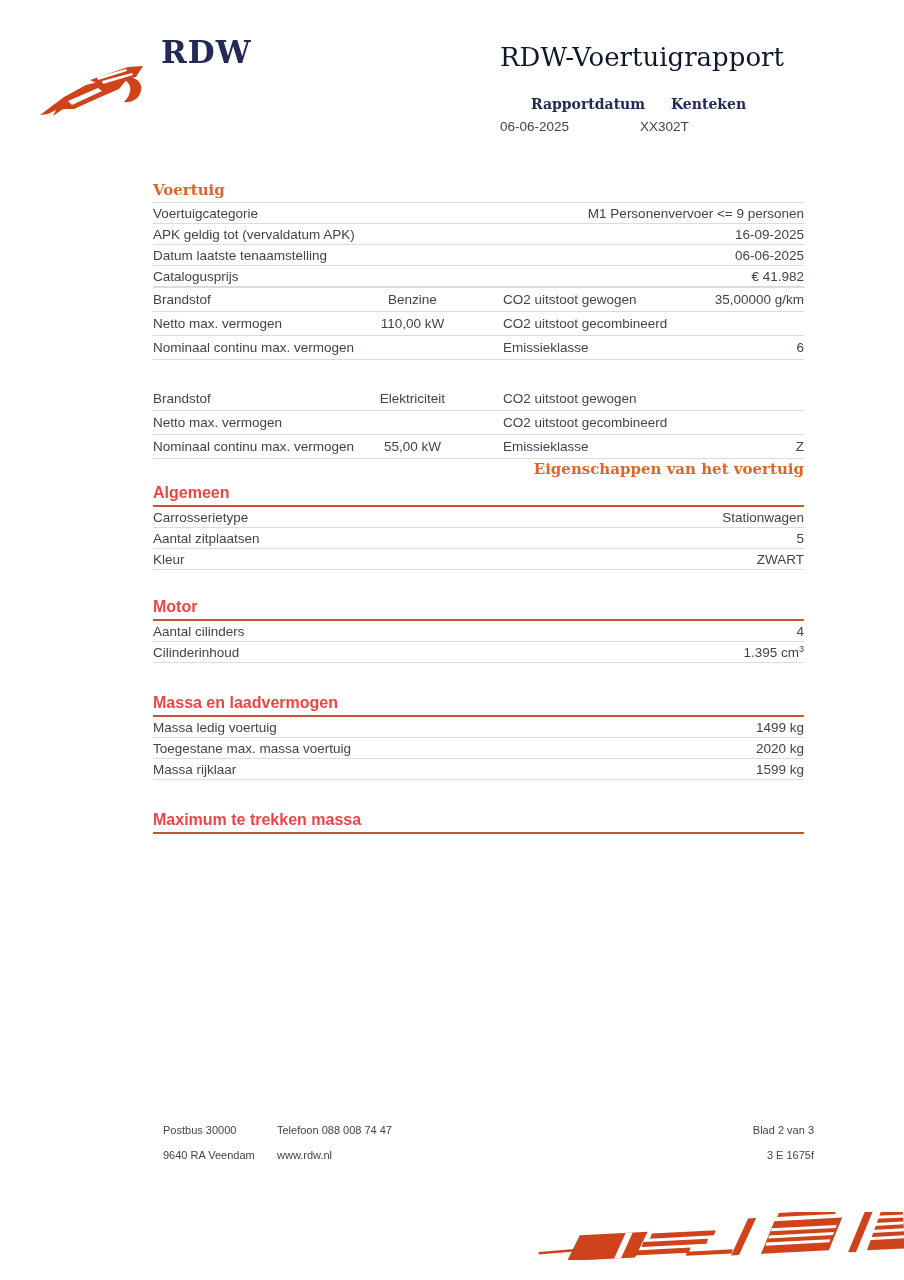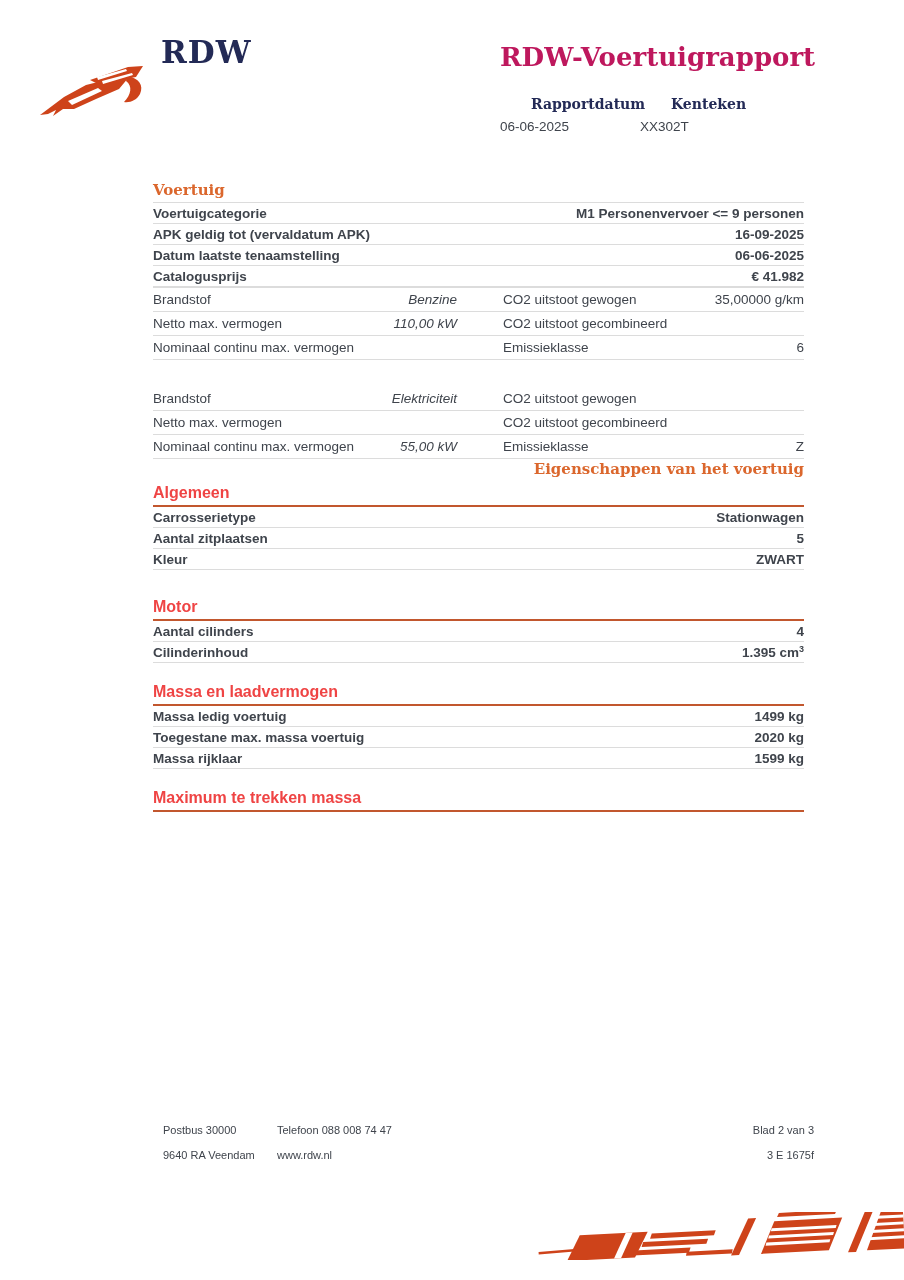--- a/index.html
+++ b/index.html
@@ -11,22 +11,22 @@
 
   
   .logo-bird { position:absolute; left:40px; top:54px; width:108px; height:64px; }
   .logo-text {
     position:absolute; left:161px; top:34px;
     font-family:"DejaVu Serif", serif; font-weight:bold; font-size:31px;
     letter-spacing:1px; color:#232a56;
   }
   .title {
     position:absolute; left:500px; top:42px;
-    font-family:"DejaVu Serif", serif; font-weight:bold; font-size:26px;
-    color:#be185d;
+    font-family:"DejaVu Serif", serif; font-weight:normal; font-size:26px;
+    color:#0f172a;
   }
   .header-info { position:absolute; left:500px; top:96px; display:flex; }
   .hi-col { width:140px; }
   .hi-label {
     font-family:"DejaVu Serif", serif; font-weight:bold; font-size:14px;
     color:#232a56; margin-bottom:7px;margin-left:31px;
   }
   .hi-value { font-size:13.5px; color:#3f444c; }
 
   
@@ -37,42 +37,41 @@
   }
   h3.sub {
     font-size:16px; font-weight:bold; color:#ef4444; line-height:19px;
   }
   .rule { height:2px; background:#c2572e; margin-top:3px; }
 
   .tbl .row {
     display:flex; justify-content:space-between; align-items:center;
     height:21px; line-height:21px; font-size:13.5px;
     border-bottom:1px solid #dcdcdc;
-    font-weight:bold;
   }
   .top-line { border-top:1px solid #dcdcdc; }
   .row .lbl { white-space:nowrap; }
   .row .val { white-space:nowrap; text-align:right; }
   sup { font-size:9px; vertical-align:super; line-height:0; }
 
   .tbl4 .row4 {
     display:grid; grid-template-columns:215px 89px 46px 175px 1fr;
     height:24px; line-height:24px; font-size:13.5px;
     border-bottom:1px solid #dcdcdc;
   }
   .row4 span { white-space:nowrap; }
-  .row4 .v1 { text-align:right;font-style:italic; }
+  .row4 .v1 { text-align:center; }
   .row4 .v2 { text-align:right; }
 
   .mt-milieu { margin-top:40px; }
   .milieu-block2 { margin-top:27px; }
   .mt-eigen { margin-top:64px;text-align:right; }
   .mt-sub1 { margin-top:4px; }
   .mt-sub2 { margin-top:27px; }
-  .mt-sub3 { margin-top:19px; }
+  .mt-sub3 { margin-top:30px; }
 
   
   .footer { position:absolute; left:163px; top:1124px; width:651px; font-size:11px; }
   .f-row { display:grid; grid-template-columns:114px 240px 1fr; margin-bottom:13px; }
   .f-right { text-align:right; }
 
   .bottom-art { position:absolute; right:0; bottom:0; width:368px; height:48px; }
 </style>
 </head>
 <body>

